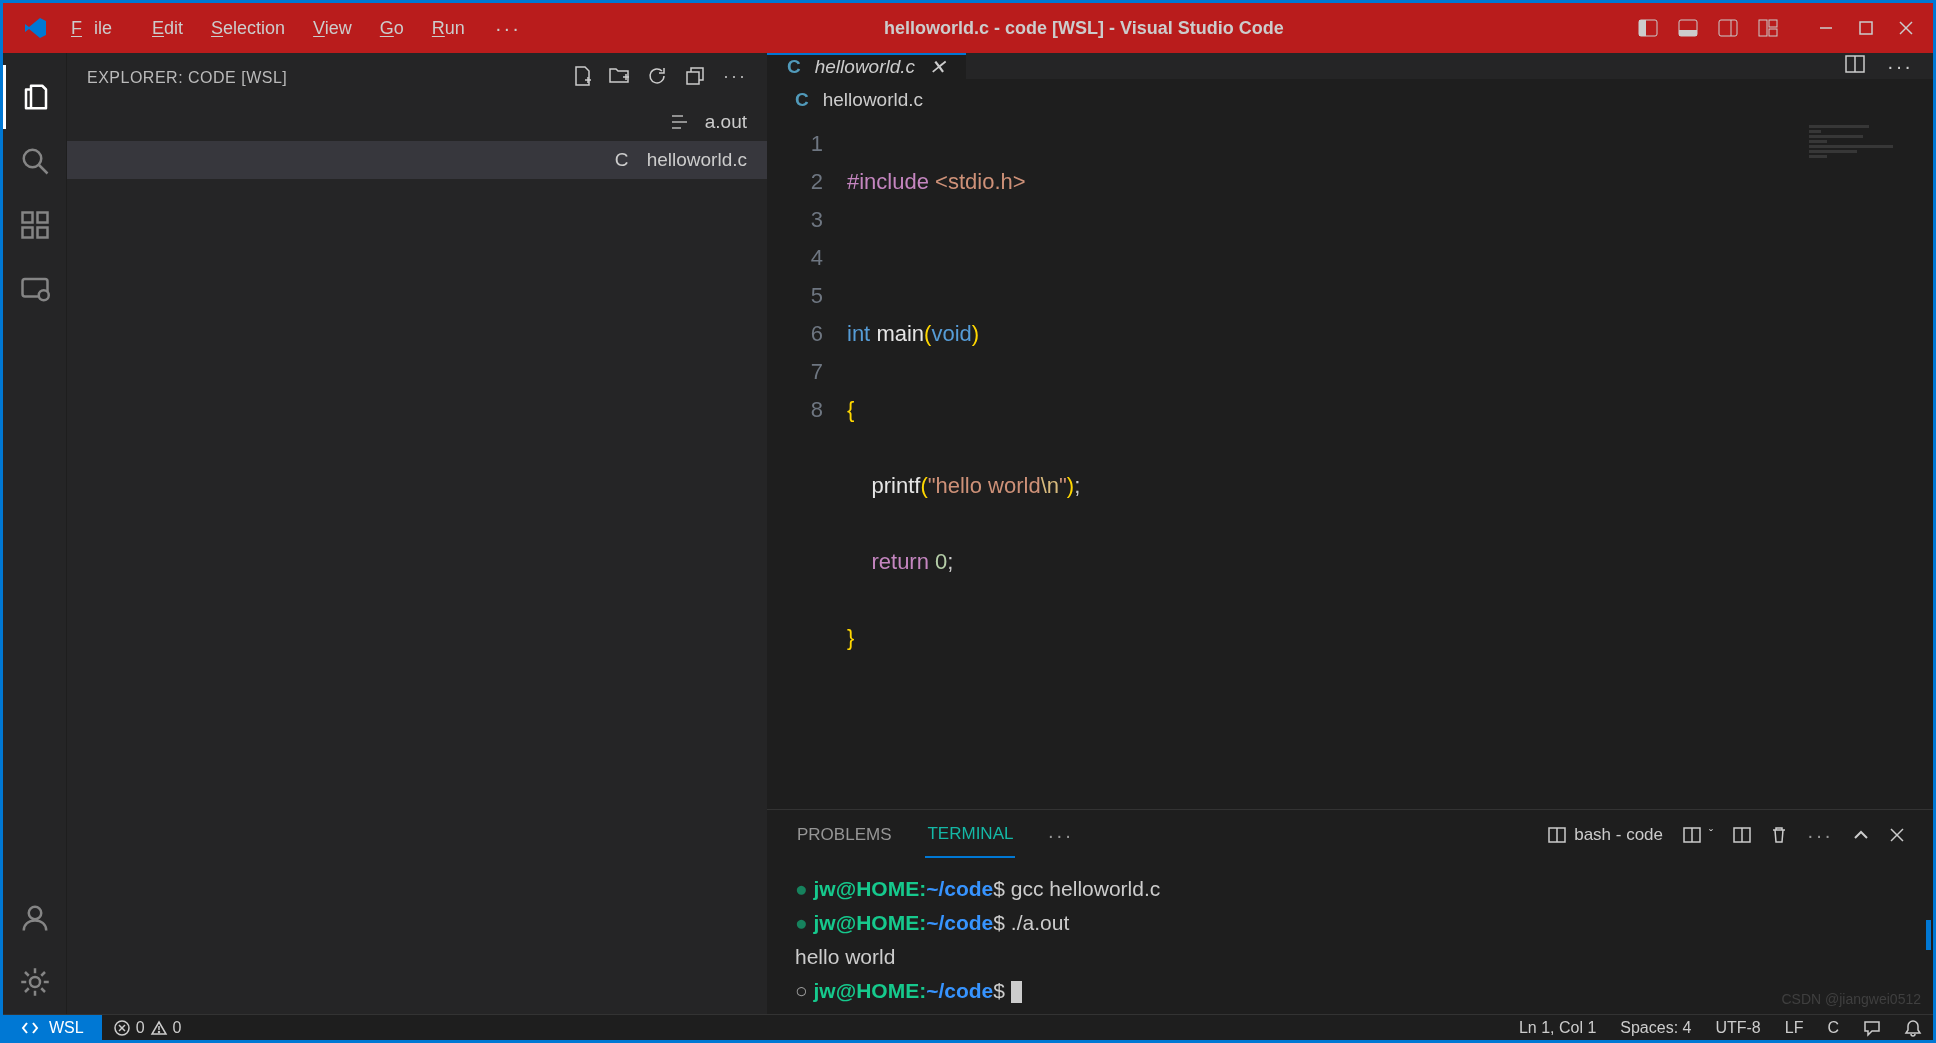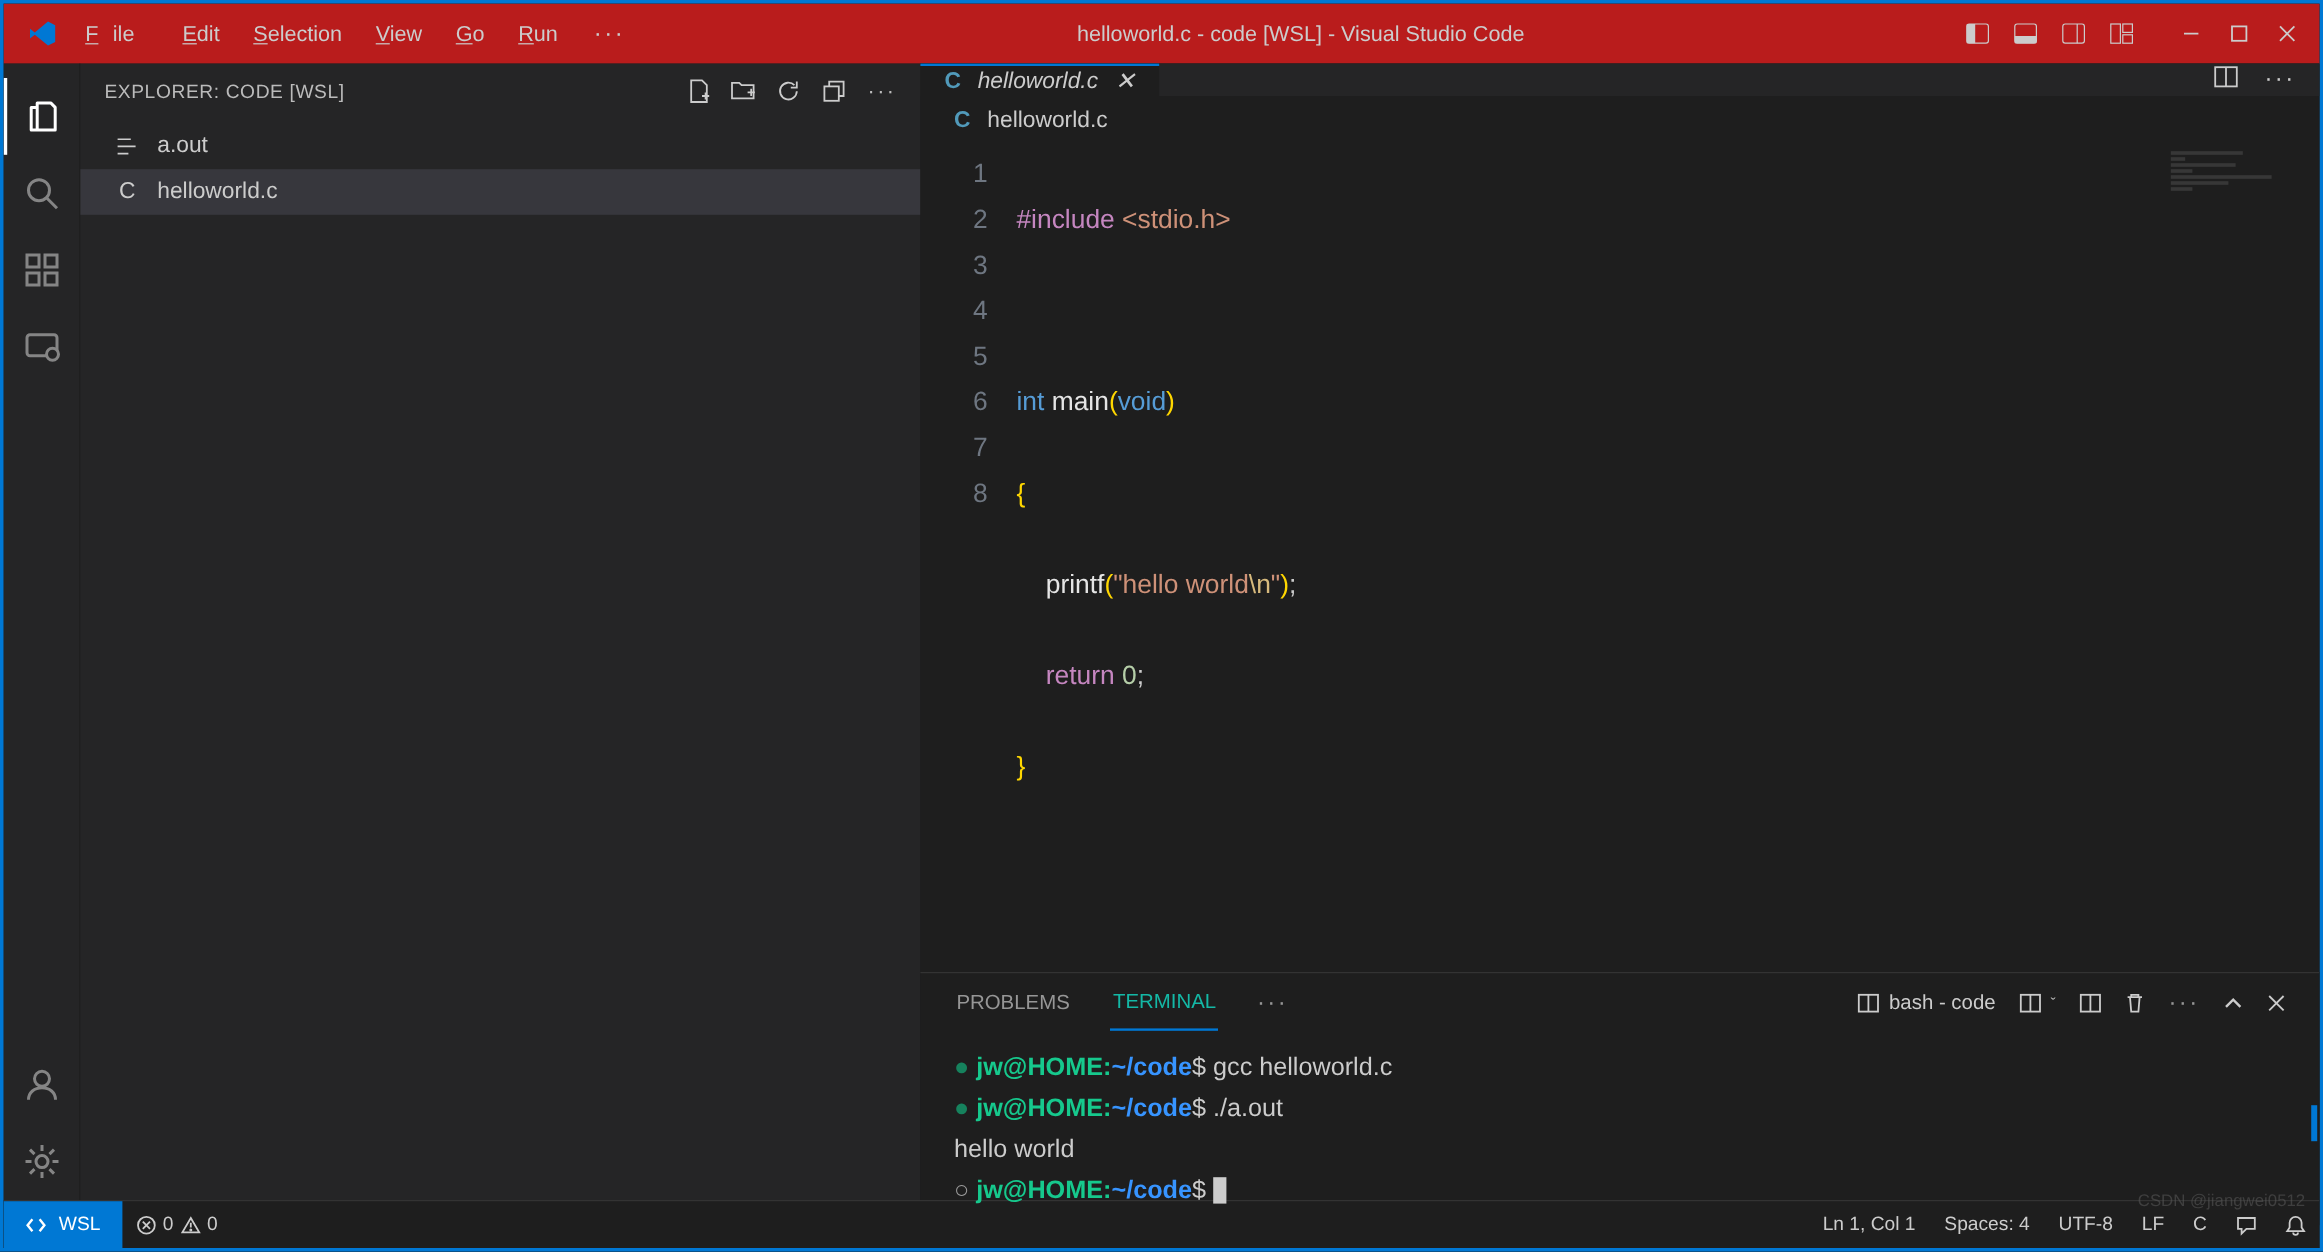--- a/index.html
+++ b/index.html
@@ -2,37 +2,37 @@
 <html><head>
 <meta charset="utf-8">
 <style>
 * { margin:0; padding:0; box-sizing:border-box; font-family:"Segoe UI",sans-serif; }
 body { width:1936px; height:1043px; background:#1e1e1e; border:3px solid #0078d4; color:#ccc; overflow:hidden; display:flex; flex-direction:column; }
 .titlebar { height:50px; background:#b91c1c; display:flex; align-items:center; padding:0 8px; font-size:18px; }
 .titlebar .logo { width:24px; height:24px; margin:0 12px; }
 .titlebar .menu { display:flex; gap:4px; }
 .titlebar .menu span { padding:6px 12px; cursor:pointer; }
 .titlebar .menu span u { text-decoration:underline; text-underline-offset:2px; }
-.titlebar .title { flex:1; text-align:center; color:#ccc; }
+.titlebar .title { flex:1; text-align:center; color:#ccc;font-weight:bold; }
 .titlebar .winright { display:flex; align-items:center; gap:18px; margin-right:8px; }
 .titlebar .winright .icn { width:22px; height:22px; display:flex; align-items:center; justify-content:center; cursor:pointer; }
 .titlebar .dots { font-size:20px; margin-left:8px; padding:6px 10px; cursor:pointer; letter-spacing:2px; }
 .body { flex:1; display:flex; min-height:0; }
 .activity { width:64px; background:#252526; display:flex; flex-direction:column; align-items:center; padding-top:12px; border-right:1px solid #1e1e1e; }
 .activity .aitem { width:100%; height:64px; display:flex; align-items:center; justify-content:center; cursor:pointer; position:relative; }
 .activity .aitem.active { border-left:3px solid #fff; }
 .activity .aitem svg { stroke:#858585; fill:none; stroke-width:2; }
 .activity .aitem.active svg { stroke:#fff; }
 .activity .spacer { flex:1; }
 .sidebar { width:700px; background:#252526; display:flex; flex-direction:column; }
 .sidebar-hdr { height:50px; display:flex; align-items:center; padding:0 20px; font-size:16px; color:#bbb; }
 .sidebar-hdr .ttl { flex:1; letter-spacing:0.5px; }
 .sidebar-hdr .actions { display:flex; gap:18px; }
 .sidebar-hdr .actions span { cursor:pointer; font-size:18px; }
-.sidebar-files .file { display:flex; align-items:center; gap:14px; padding:8px 20px 8px 28px; font-size:19px; cursor:pointer; }
+.sidebar-files .file { display:flex; align-items:center; gap:14px; padding:8px 20px 8px 28px; font-size:19px; cursor:pointer;justify-content:flex-end; }
 .sidebar-files .file.sel { background:#37373d; }
 .sidebar-files .ficon { width:22px; display:flex; justify-content:center; }
 .editor { flex:1; display:flex; flex-direction:column; background:#1e1e1e; min-width:0; }
 .tabs { height:52px; display:flex; align-items:stretch; background:#252526; }
 .tab { display:flex; align-items:center; gap:14px; padding:0 20px; background:#1e1e1e; border-top:2px solid #0078d4; font-size:19px; font-style:italic; cursor:pointer; }
 .tab .c-badge { font-weight:bold; font-style:normal; color:#519aba; }
 .tab .close { cursor:pointer; font-size:20px; color:#ccc; }
 .tabs .spacer { flex:1; }
 .tabs .tabright { display:flex; align-items:center; gap:22px; padding:0 20px; }
 .breadcrumb { padding:10px 28px; font-size:19px; display:flex; align-items:center; gap:14px; }
@@ -51,21 +51,21 @@
 .panel-tabs .spacer { flex:1; }
 .panel-tabs .pright { display:flex; gap:20px; }
 .panel-tabs .pright .pitem { display:flex; align-items:center; gap:8px; cursor:pointer; }
 .term-body { flex:1; font-family:Consolas,monospace; font-size:21px; line-height:34px; padding:12px 28px; position:relative; }
 .term-body .bullet { color:#16825d; }
 .term-body .bullet.hollow { color:#999; }
 .term-body .user { color:#16c98d; font-weight:bold; }
 .term-body .path { color:#3794ff; font-weight:bold; }
 .term-body .cmd { color:#ccc; }
 .term-body .cursor { display:inline-block; width:11px; height:22px; background:#ccc; vertical-align:middle; }
-.statusbar { height:40px; background:#1e1e1e; display:flex; align-items:center; font-size:16px; color:#ccc; border-top:1px solid #333; }
+.statusbar { height:26px; background:#1e1e1e; display:flex; align-items:center; font-size:16px; color:#ccc; border-top:1px solid #333; }
 .statusbar .remote { background:#0078d4; height:100%; display:flex; align-items:center; padding:0 18px; gap:10px; color:#fff; cursor:pointer; }
 .statusbar .sitem { padding:0 12px; display:flex; align-items:center; gap:6px; cursor:pointer; }
 .statusbar .spacer { flex:1; }
 .watermark { position:absolute; right:12px; bottom:4px; font-size:14px; color:#555; opacity:0.6; }
 .scroll-indicator { position:absolute; right:2px; top:60px; width:5px; height:30px; background:#0078d4; }
 svg { overflow:visible; }
 </style>
 </head>
 <body>
 

